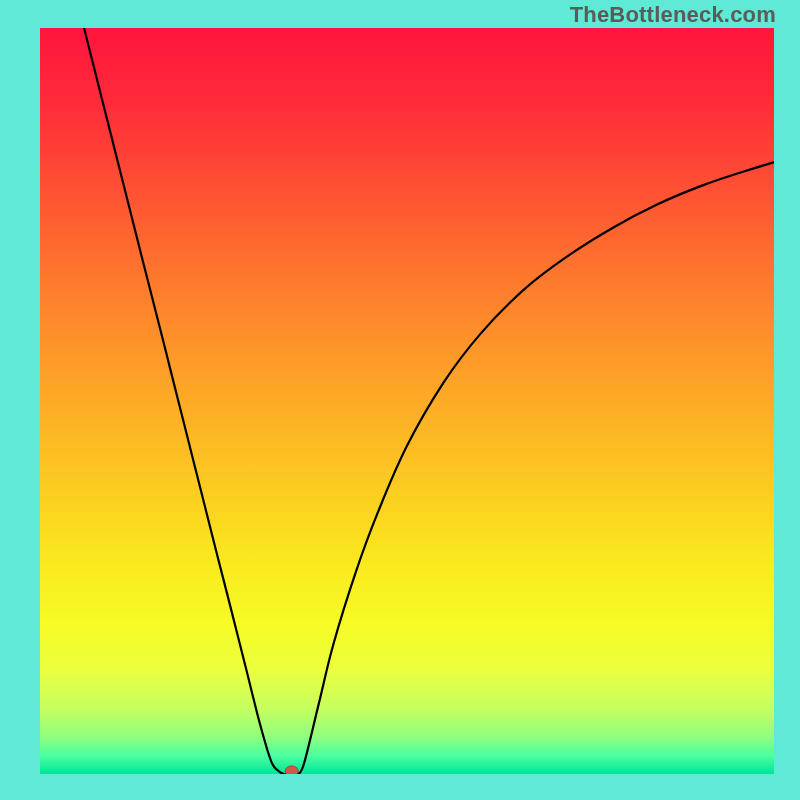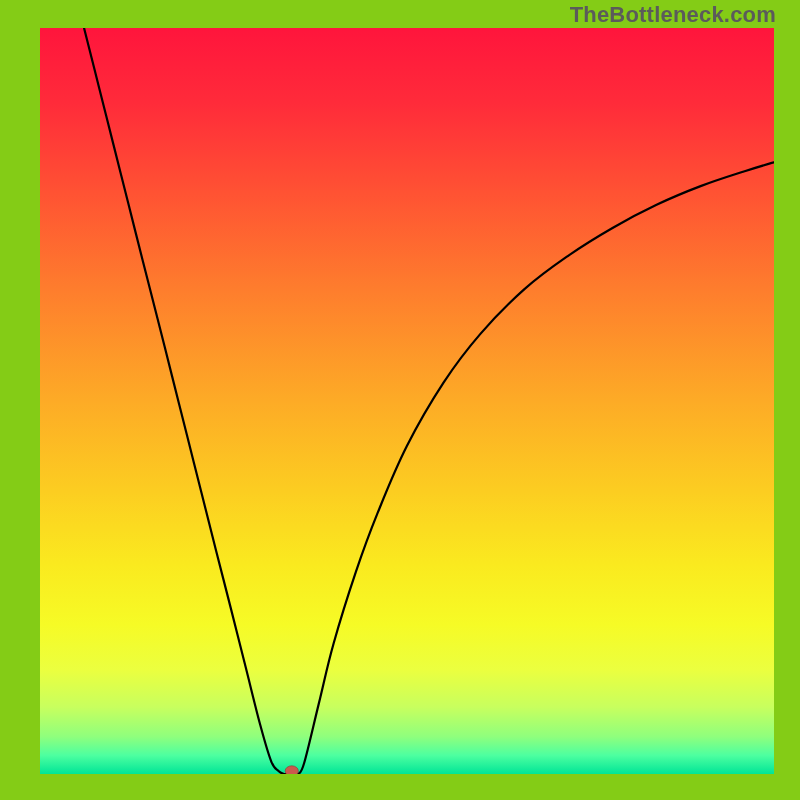--- a/index.html
+++ b/index.html
@@ -8,21 +8,21 @@
     width: 800px;
     height: 800px;
     overflow: hidden;
     background: #000;
     font-family: Arial, Helvetica, sans-serif;
   }
   .frame {
     position: relative;
     width: 800px;
     height: 800px;
-    background: #84cc16;
+    background: #5eead4;
   }
   .plot-area {
     position: absolute;
     left: 40px;
     top: 28px;
     width: 734px;
     height: 746px;
     overflow: hidden;
   }
   .plot-area svg {

